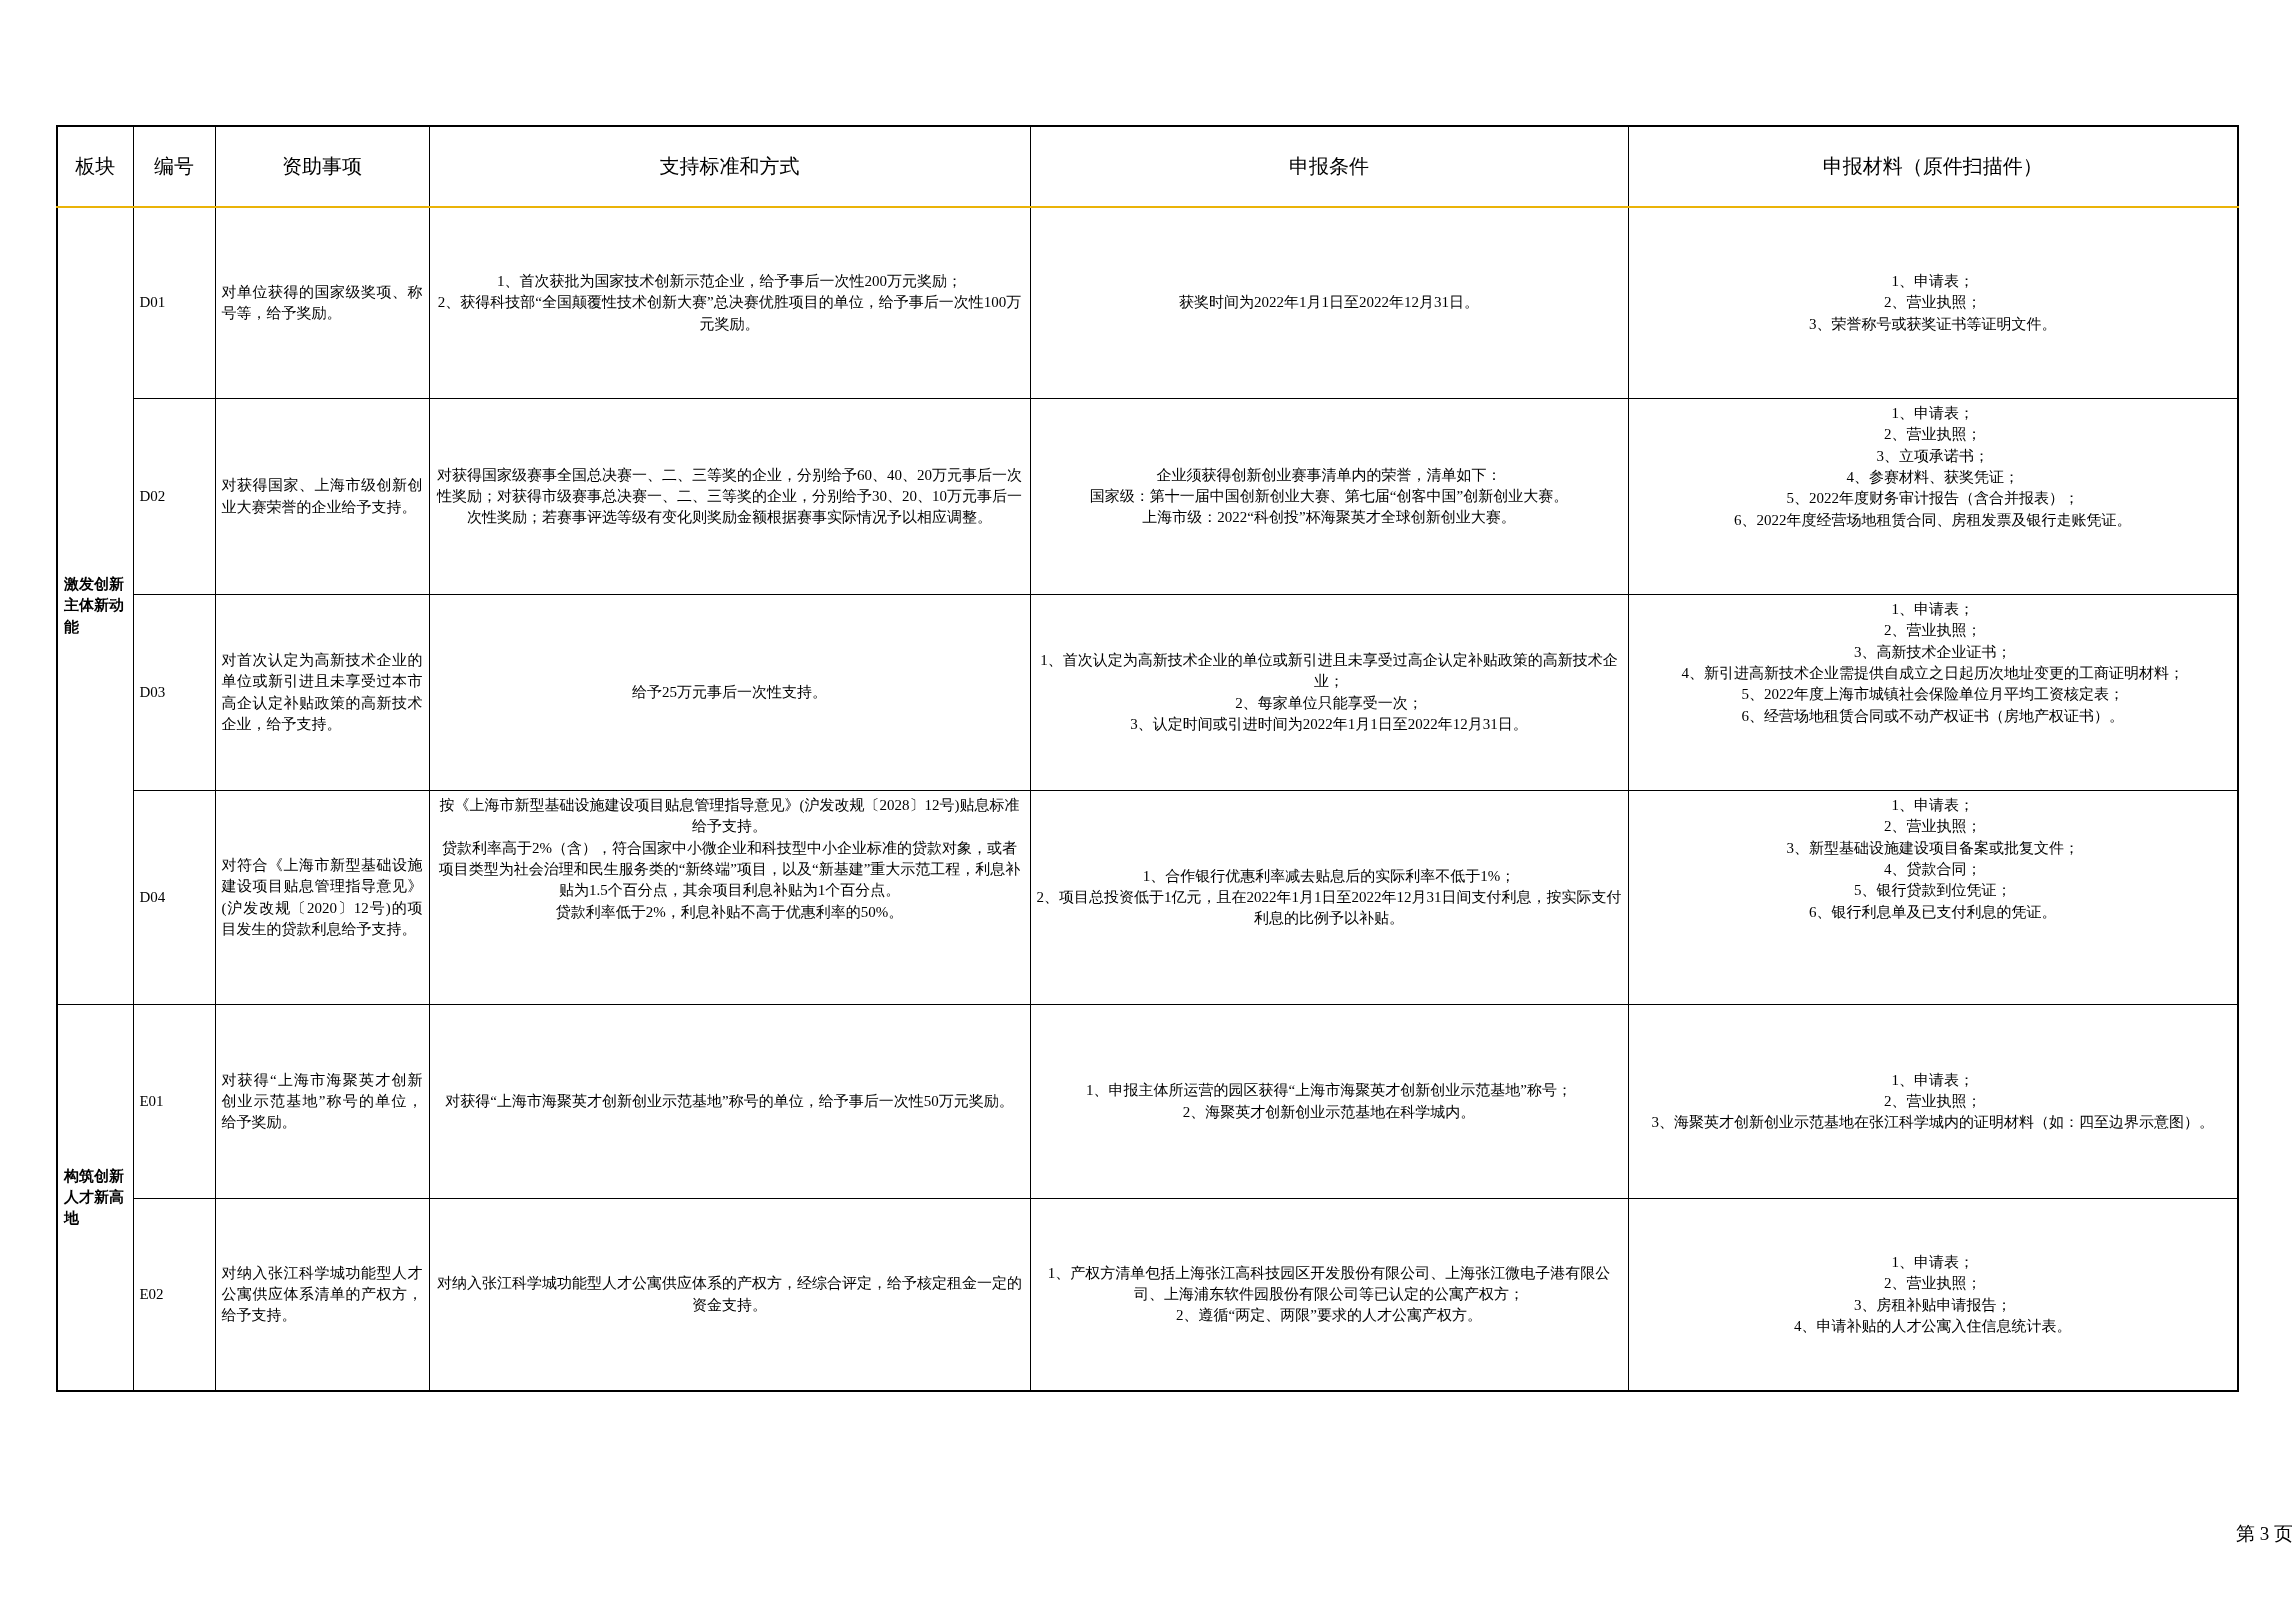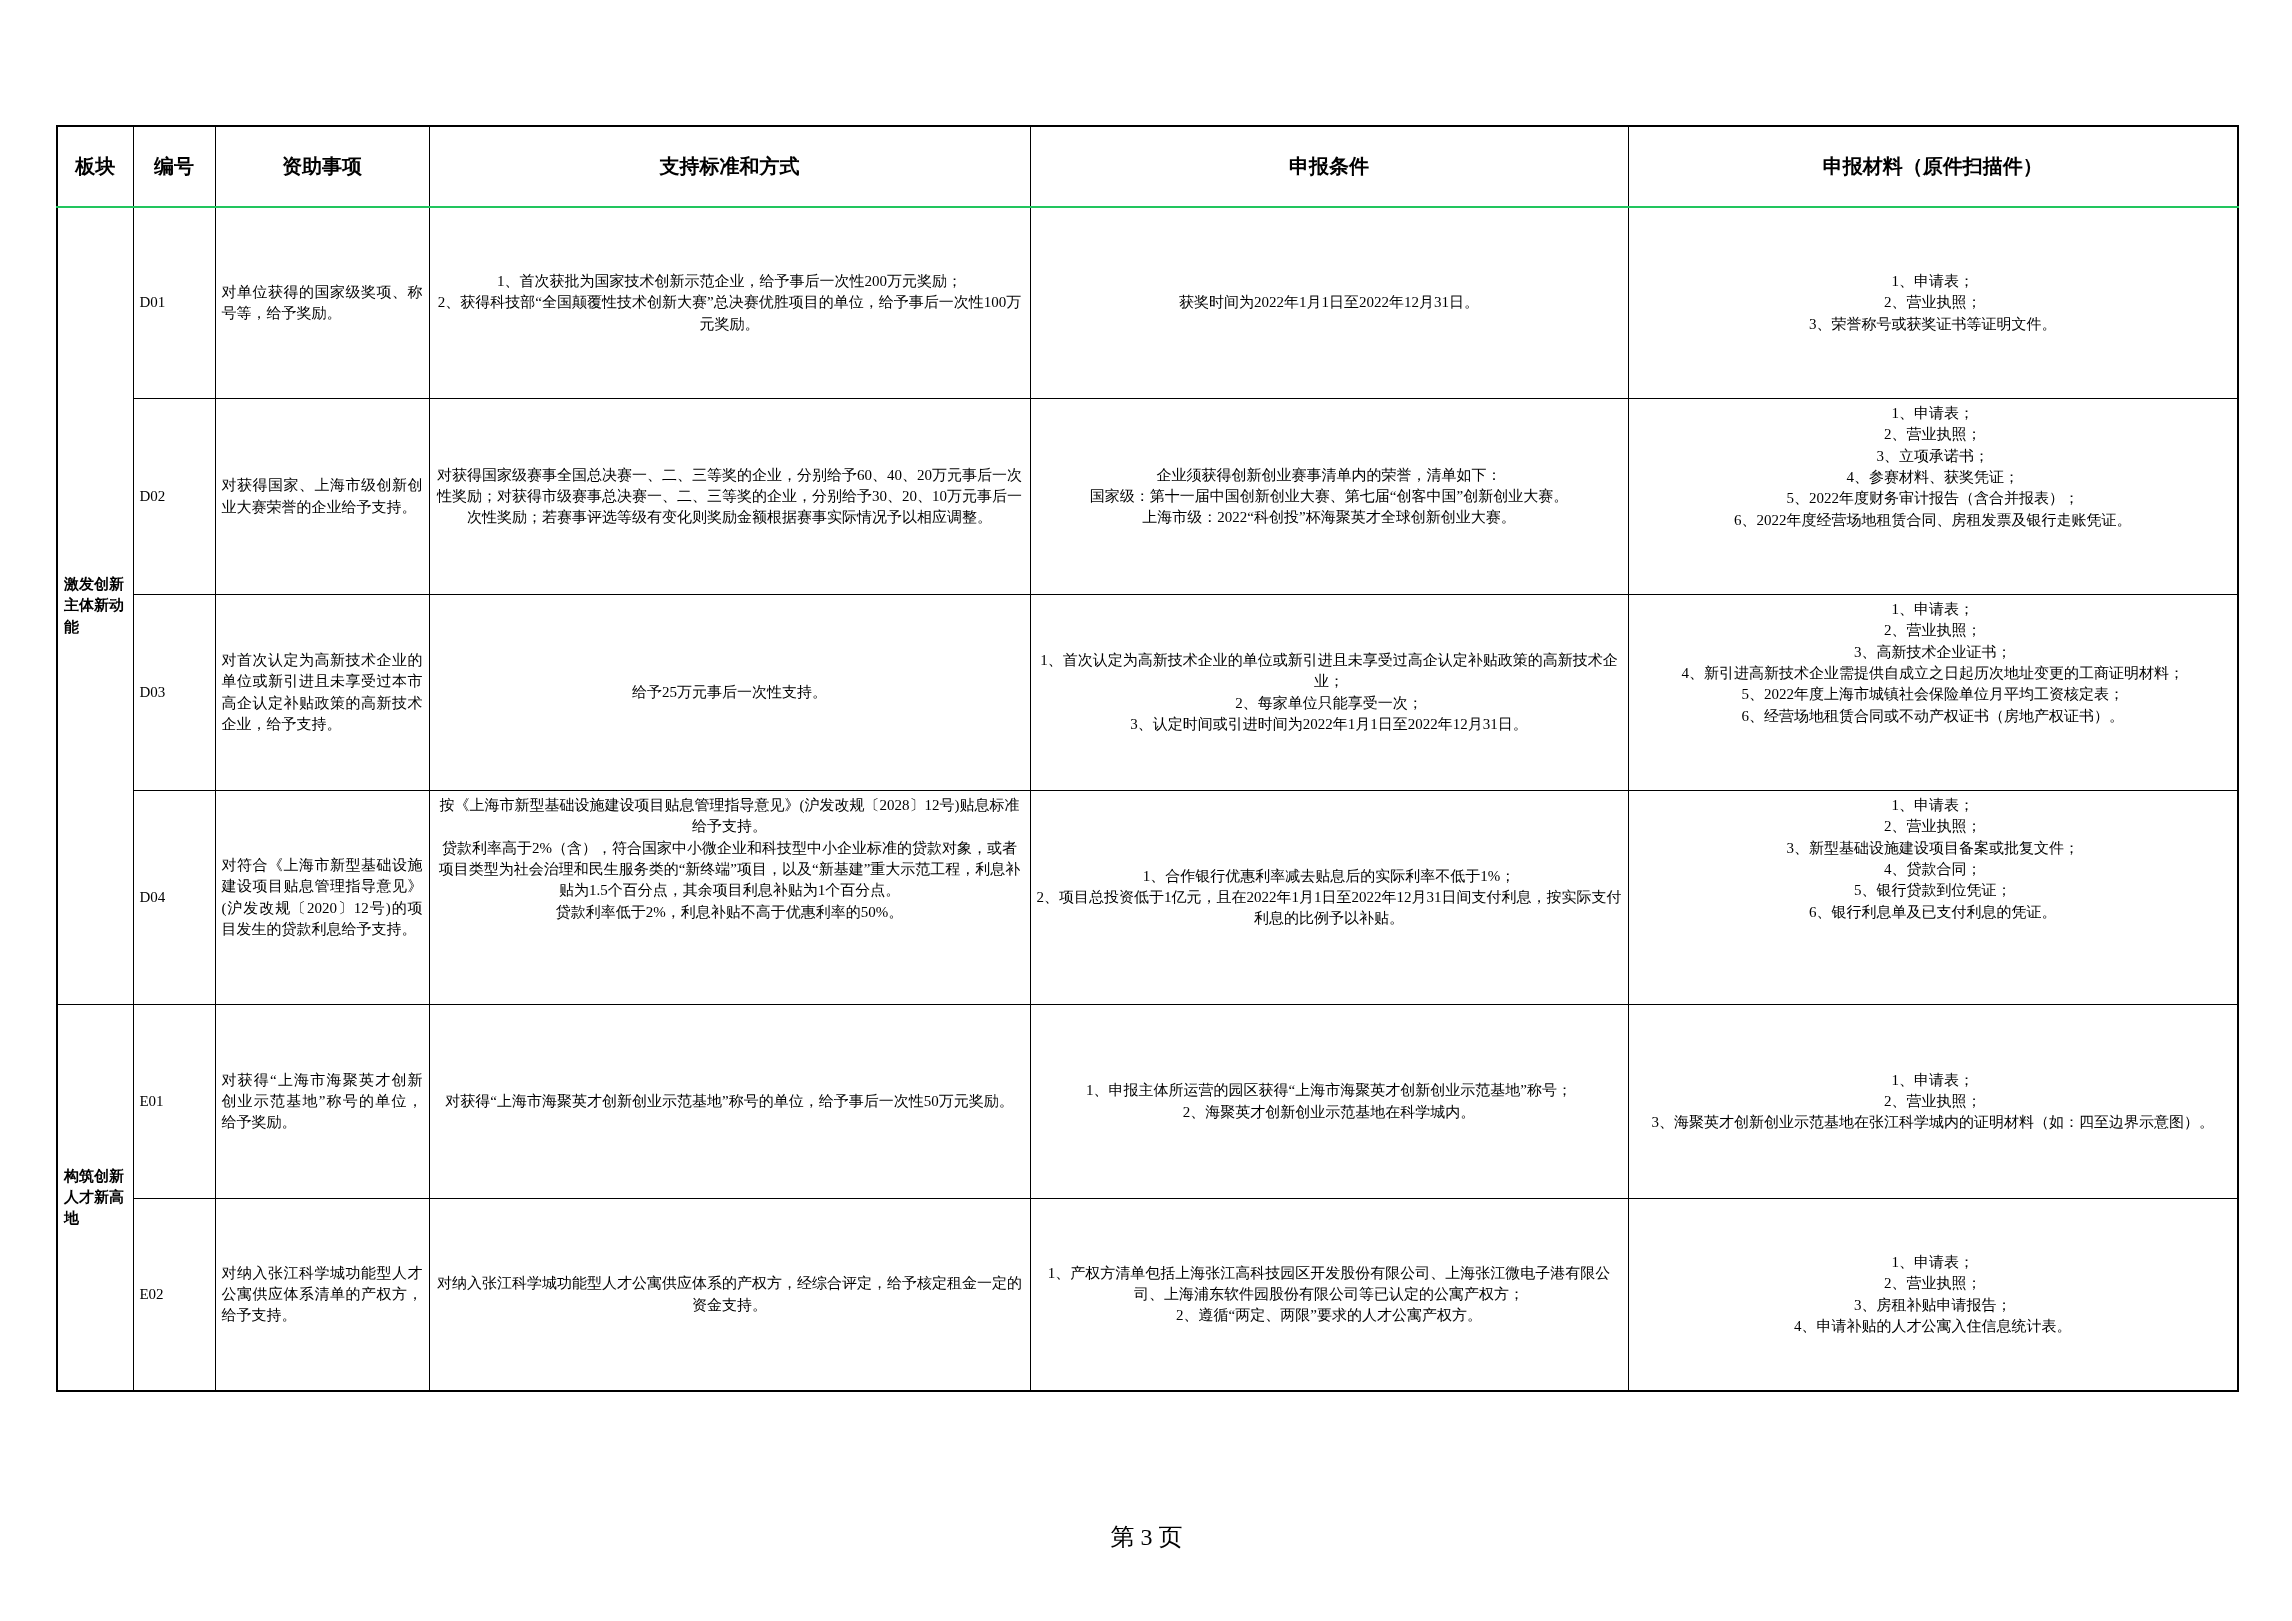--- a/index.html
+++ b/index.html
@@ -37,22 +37,22 @@
   }
   table.policy td, table.policy th {
     border: 1px solid #000;
     vertical-align: middle;
     padding: 3.9px 5.9px;
     font-size: 15px;
     line-height: 1.42;
     word-break: break-all;
   }
   table.policy thead th {
-    border-bottom: 2px solid #22c55e;
-    font-weight: bold;
+    border-bottom: 2px solid #eab308;
+    font-weight: normal;
     text-align: center;
     height: 71px;
     font-size: 20px;
   }
   
   col.c-block { width: 76px; }
   col.c-code  { width: 82px; }
   col.c-item  { width: 214px; }
   col.c-std   { width: 601px; }
   col.c-cond  { width: 598px; }
@@ -88,22 +88,22 @@
   td.body-cell.top {
     vertical-align: top;
   }
   .txt { white-space: pre-wrap; }
 
   .footer {
     position: absolute;
     left: 0;
     top: 1521px;
     width: 2293px;
-    text-align: center;
-    font-size: 24px;
+    text-align: right;
+    font-size: 19px;
     font-family: "Liberation Serif", "DejaVu Serif", serif;
   }
 
   
   tr.r-d01 { height: 192px; }
   tr.r-d02 { height: 196px; }
   tr.r-d03 { height: 196px; }
   tr.r-d04 { height: 214px; }
   tr.r-e01 { height: 194px; }
   tr.r-e02 { height: 192px; }

